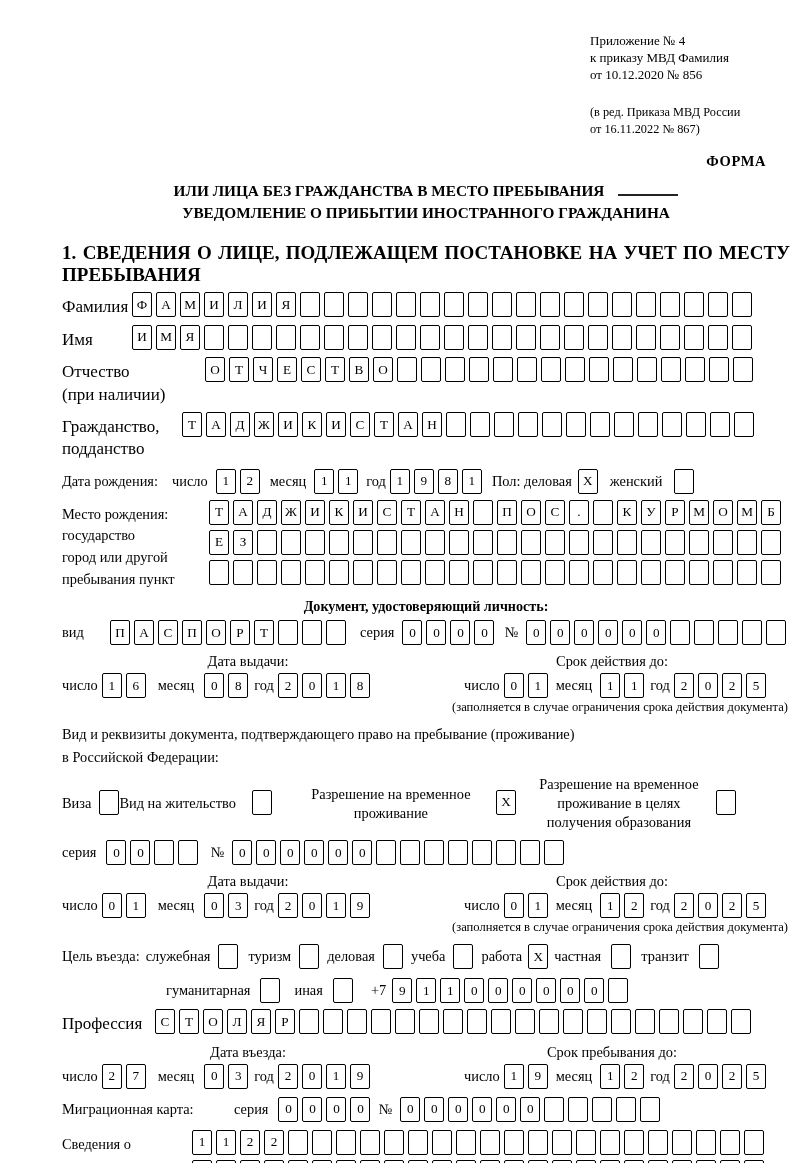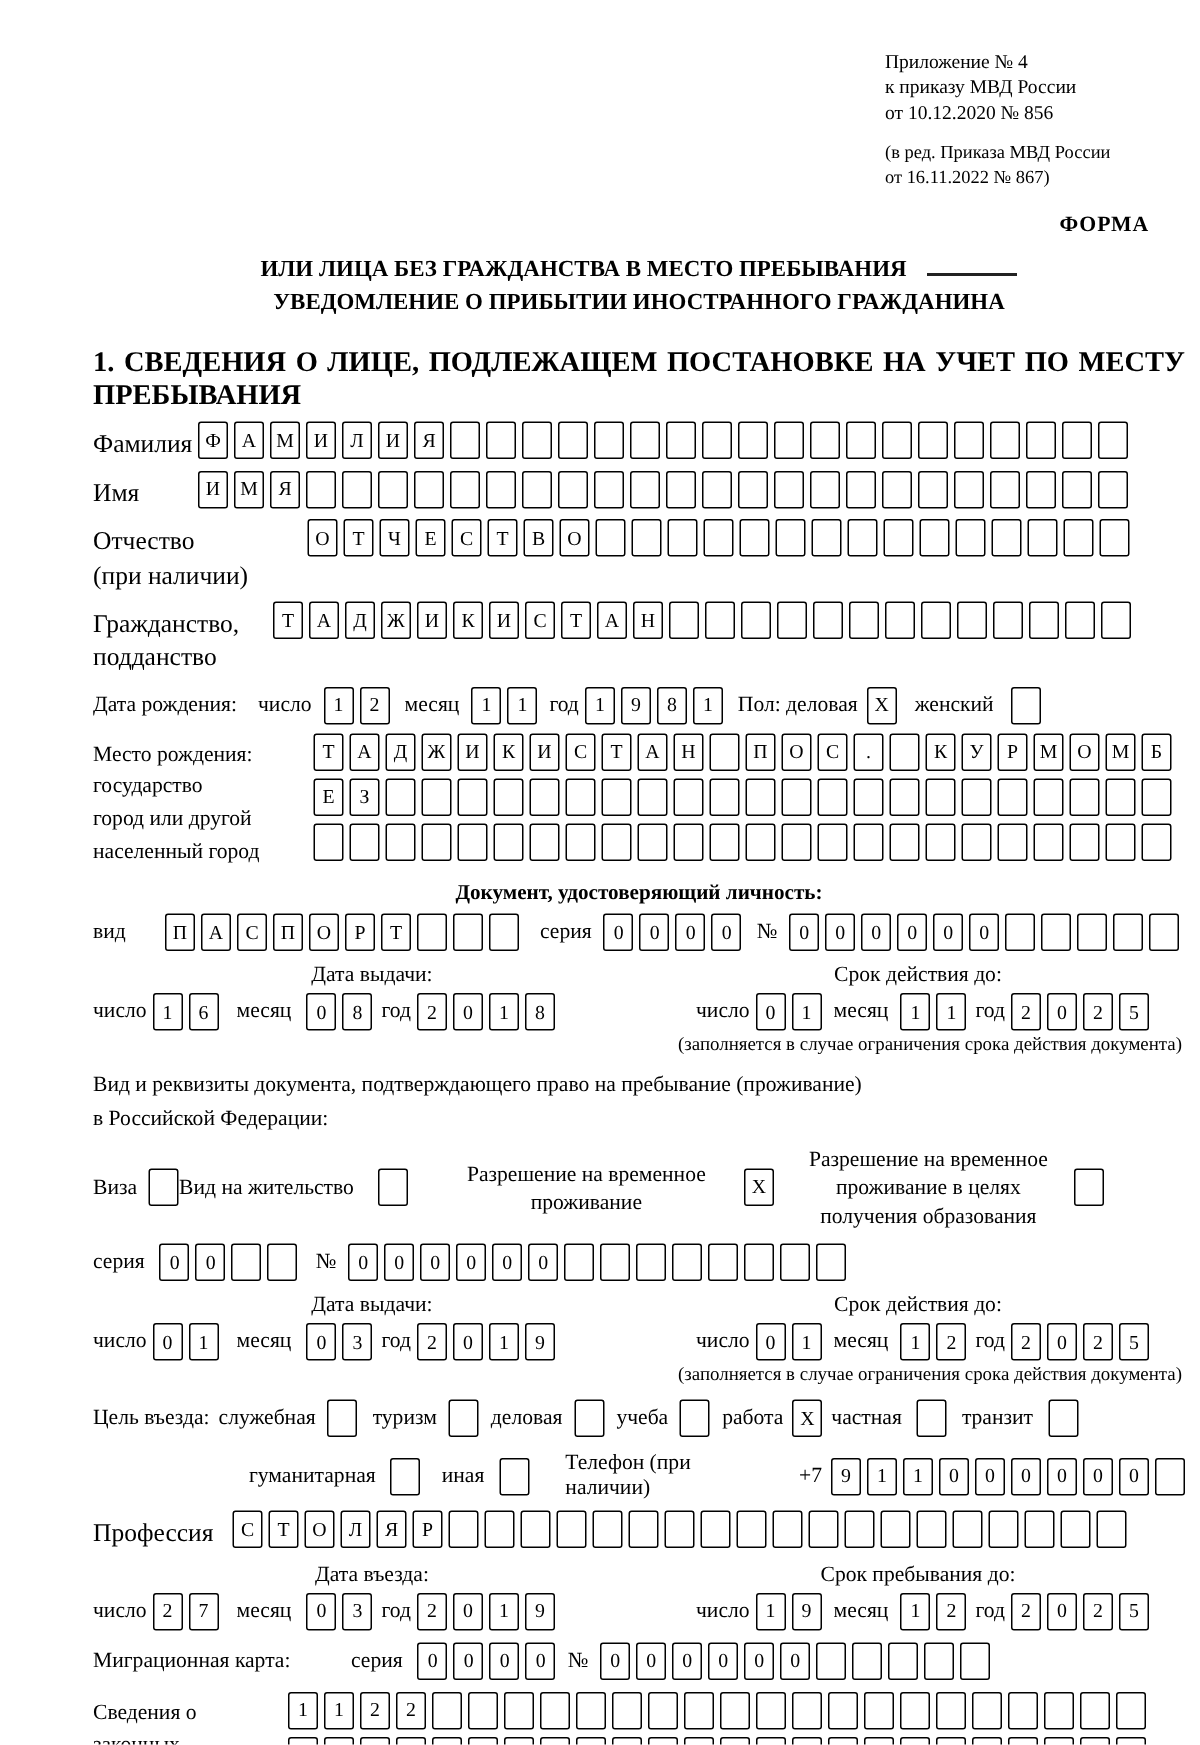--- a/index.html
+++ b/index.html
@@ -1,19 +1,19 @@
 <!DOCTYPE html>
 <html><head>
 <meta charset="utf-8">
 <style>
   html,body{margin:0;padding:0;background:#fff}
   .page{width:800px;height:1163px;box-sizing:border-box;padding:32px 10px 0 62px;
         font-family:"Liberation Serif","DejaVu Serif",serif;color:#000;overflow:hidden;position:relative}
   .appendix{margin-left:auto;width:200px;font-size:13px;line-height:1.32}
-  .appendix .small{font-size:12.3px;margin-top:10px}
+  .appendix .small{font-size:12.3px;margin-top:21px}
   .forma{text-align:right;padding-right:24px;font-weight:bold;font-size:14.5px;letter-spacing:.6px;margin-top:16px}
   .title{text-align:center;font-weight:bold;font-size:15.3px;line-height:1.45;margin-top:10px}
   .underline-seg{display:inline-block;width:60px;border-bottom:2.2px solid #222;margin-left:14px}
   .section{font-weight:bold;font-size:19px;margin-top:18px;text-align:justify;text-align-last:justify}
   .frow{display:flex;align-items:flex-start;margin-top:6px}
   .lbl{font-size:17px;line-height:1.32;padding-top:4px}
   .cells{display:flex;gap:4px;flex-wrap:nowrap}
   .cell{flex:0 0 20px;width:20px;height:25px;box-sizing:border-box;border:1.6px solid #000;border-radius:2px;
         display:flex;align-items:center;justify-content:center;font-size:13.2px;background:#fff}
   .inlinerow{display:flex;align-items:center;margin-top:8px;font-size:14.4px}
@@ -35,21 +35,21 @@
   .ml12{margin-left:12px}.ml14{margin-left:14px}.ml16{margin-left:16px}.ml18{margin-left:18px}
   .ml20{}.ml24{margin-left:24px}.ml30{margin-left:30px}
 </style>
 </head>
 <body>
 
 <div class="page">
 
   <div class="appendix">
     <div>Приложение № 4</div>
-    <div>к приказу МВД России</div>
+    <div>к приказу МВД Фамилия</div>
     <div>от 10.12.2020 № 856</div>
     <div class="small">
       <div>(в ред. Приказа МВД России</div>
       <div>от 16.11.2022 № 867)</div>
     </div>
   </div>
 
   <div class="forma">ФОРМА</div>
 
   <div class="title">
@@ -211,21 +211,21 @@
     <span class="cell ml6">X</span>
     <span class="ml12">женский</span>
     <span class="cell ml12"></span>
   </div>
 
   <div class="frow">
     <span class="lbl stack" style="width:147px">
       <span>Место рождения:</span><br>
       <span>государство</span><br>
       <span>город или другой</span><br>
-      <span>населенный город</span>
+      <span>пребывания пункт</span>
     </span>
     <span class="rowgap">
       <span class="cells">
           <span class="cell">Т</span>
           <span class="cell">А</span>
           <span class="cell">Д</span>
           <span class="cell">Ж</span>
           <span class="cell">И</span>
           <span class="cell">К</span>
           <span class="cell">И</span>
@@ -496,21 +496,20 @@
     <span class="cell ml10"></span>
     <span class="ml10">транзит</span>
     <span class="cell ml10"></span>
   </div>
 
   <div class="goal" style="padding-left:104px">
     <span>гуманитарная</span>
     <span class="cell ml10"></span>
     <span class="ml14">иная</span>
     <span class="cell ml10"></span>
-    <span class="ml24">Телефон (при наличии)</span>
     <span class="ml18">+7</span>
     <span class="cells ml6">
         <span class="cell">9</span>
         <span class="cell">1</span>
         <span class="cell">1</span>
         <span class="cell">0</span>
         <span class="cell">0</span>
         <span class="cell">0</span>
         <span class="cell">0</span>
         <span class="cell">0</span>

